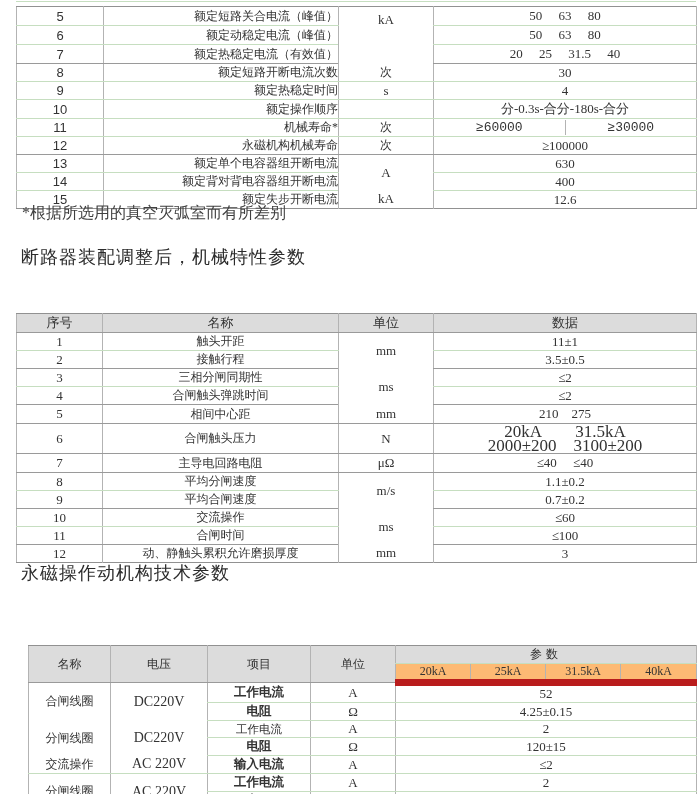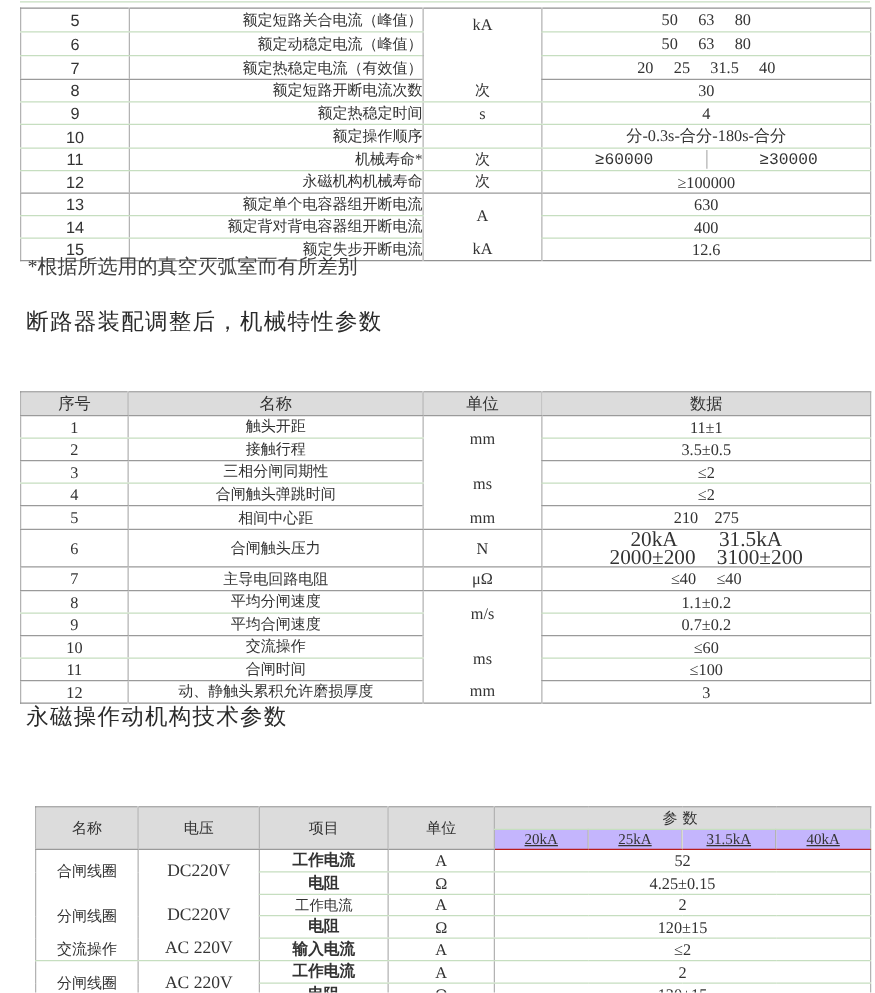--- a/index.html
+++ b/index.html
@@ -44,21 +44,21 @@
   .split{display:flex;width:100%;height:16px;align-items:center;font-family:Liberation Mono, monospace;}
   .split span{flex:1;text-align:center;}
   .split span.right{border-left:1px solid var(--vline);}
   
   #t3 tr.hr1{height:14px;}
   #t3 tr.hr2{height:13px;}
   #t3 tr.body{height:17px;}
   #t3 td.hcell{background:var(--hdr-bg);font-size:12px;}
   #t3 td.hcell.big{border-bottom:1px solid #9a9a9a;}
   #t3 td.param-title{background:var(--hdr-bg);font-size:12px;letter-spacing:4px;border-bottom:1px solid var(--green);}
-  #t3 td.subk{font-size:12px;border-bottom:1px solid #b91c1c;background:#c4b5fd;text-decoration:underline;}
+  #t3 td.subk{font-size:12px;border-bottom:7px solid #b91c1c;background:#fdba74;}
   #t3 td.item-bold{font-family:"Liberation Sans","DejaVu Sans",sans-serif;font-weight:bold;font-size:12.5px;}
   #t3 td.item-reg{font-size:11.5px;}
   .topfrag{height:0;border-top:1px solid var(--green);}
 </style>
 </head>
 <body>
 
 <div class="abs topfrag" style="top:1px;left:16px;width:680px;"></div>
 
 <table id="t1" class="abs tbl" style="top:6px;left:16px;width:680px;">

